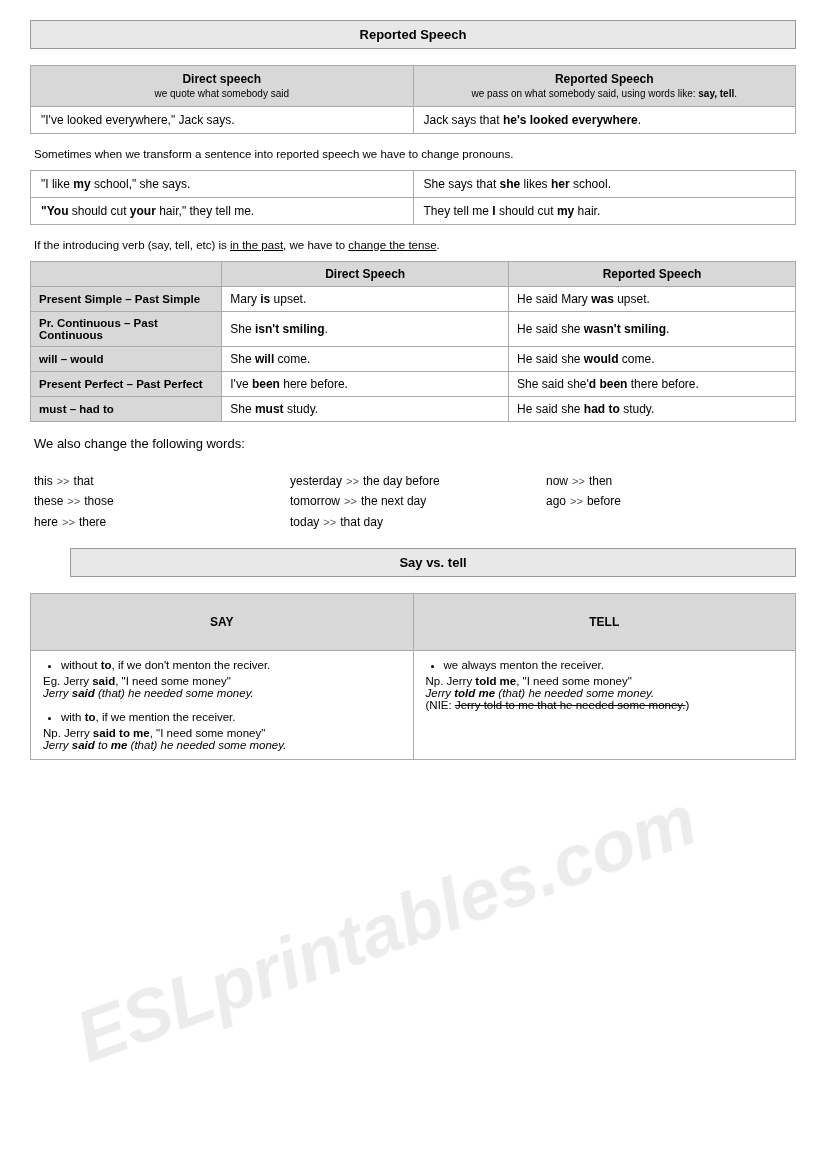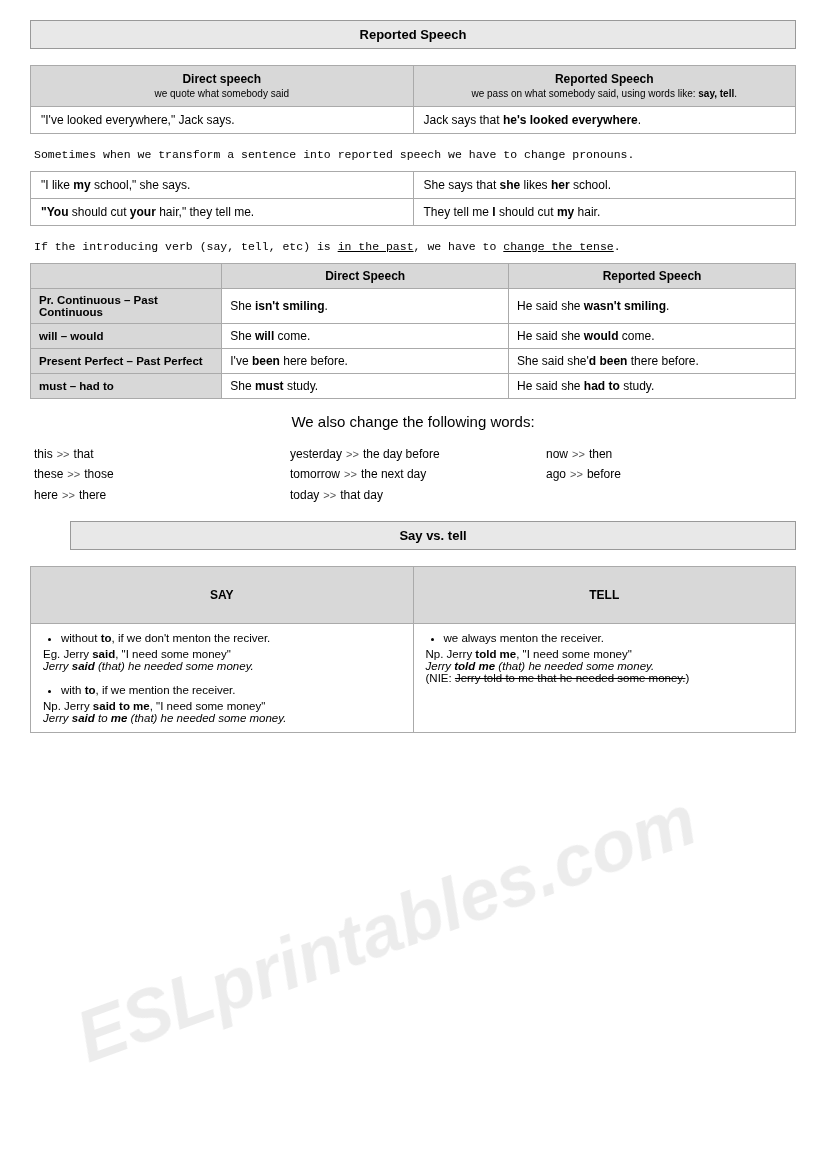--- a/index.html
+++ b/index.html
@@ -44,21 +44,20 @@
     }
     .main-table td {
       background: #fff;
       font-size: 12px;
     }
     .half { width: 50%; }
     .intro-text {
       font-size: 11.5px;
       margin: 12px 0 10px 0;
       padding: 0 4px;
-      font-family: Liberation Mono, monospace;
     }
     .tense-table {
       width: 100%;
       border-collapse: collapse;
       margin-bottom: 14px;
     }
     .tense-table td, .tense-table th {
       border: 1px solid #aaa;
       padding: 5px 8px;
       vertical-align: middle;
@@ -83,23 +82,22 @@
       width: 22%;
     }
     b { font-weight: bold; }
     u { text-decoration: underline; }
     .words-section {
       margin: 10px 0 16px 0;
       padding: 0 4px;
       font-size: 12px;
     }
     .words-section .words-title {
-      font-size: 15px;
-      margin-bottom: 14px;
-      text-align: center;
+      font-size: 13px;
+      margin-bottom: 20px;
     }
     .words-grid {
       display: grid;
       grid-template-columns: 1fr 1fr 1fr;
       gap: 2px 10px;
       font-size: 12px;
       line-height: 1.7;
     }
     .words-col { }
     .words-col .word-row { display: flex; align-items: baseline; gap: 4px; }
@@ -216,20 +214,25 @@
 
 <table class="tense-table">
   <thead>
     <tr>
       <td class="col-header empty-header"></td>
       <th class="col-header ds-col">Direct Speech</th>
       <th class="col-header rs-col">Reported Speech</th>
     </tr>
   </thead>
   <tbody>
+    <tr>
+      <td class="row-header">Present Simple – Past Simple</td>
+      <td>Mary <b>is</b> upset.</td>
+      <td>He said Mary <b>was</b> upset.</td>
+    </tr>
     <tr>
       <td class="row-header">Pr. Continuous – Past Continuous</td>
       <td>She <b>isn't smiling</b>.</td>
       <td>He said she <b>wasn't smiling</b>.</td>
     </tr>
     <tr>
       <td class="row-header">will – would</td>
       <td>She <b>will</b> come.</td>
       <td>He said she <b>would</b> come.</td>
     </tr>

